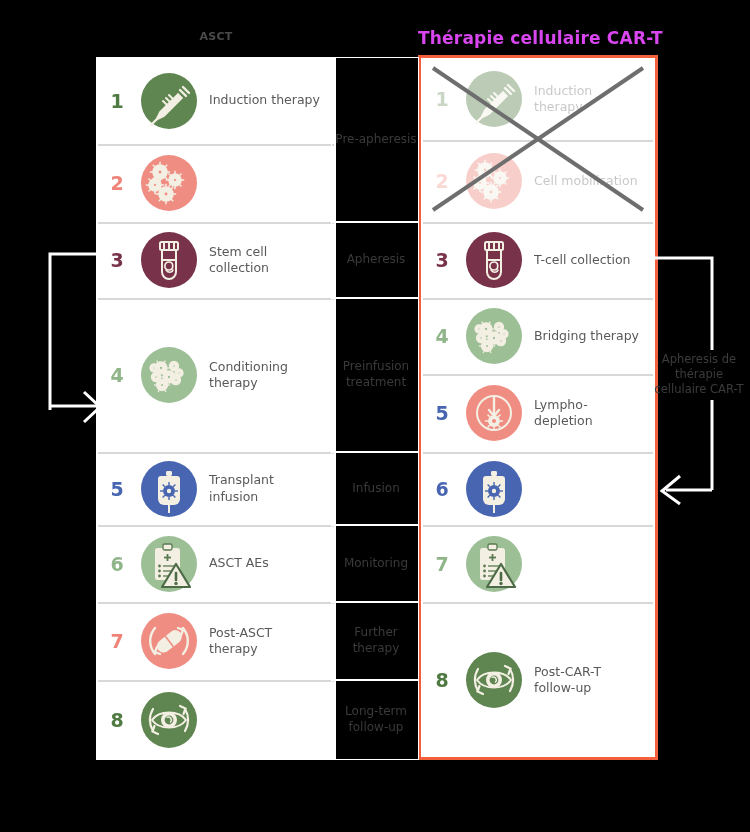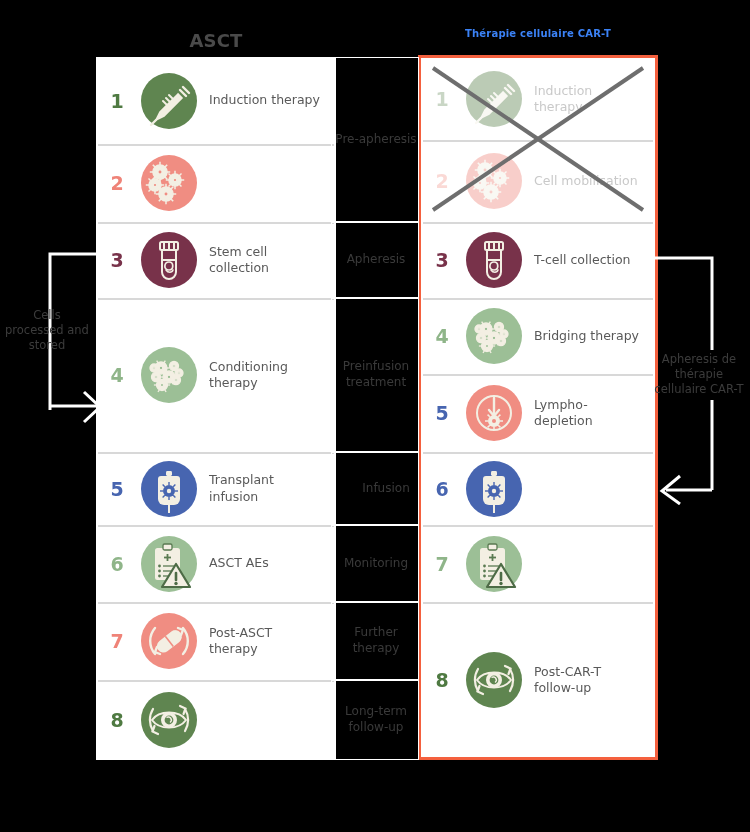--- a/index.html
+++ b/index.html
@@ -5,25 +5,25 @@
   html,body{margin:0;padding:0;background:#000;}
   body{
     width:750px;height:832px;position:relative;overflow:hidden;
     font-family:"DejaVu Sans","Liberation Sans",sans-serif;
     background:#000;
   }
   .stage{position:absolute;inset:0;}
 
   
   .col-title{
-    position:absolute;text-align:center;font-size:18px;letter-spacing:.2px;
+    position:absolute;text-align:center;font-size:11px;letter-spacing:.2px;
     font-weight:600;white-space:nowrap;
   }
   #title-asct{left:96px;width:240px;top:30px;color:#4a4a4a;}
-  #title-cart{left:418px;width:240px;top:28px;color:#3b82f6;font-size:10px;}
+  #title-cart{left:418px;width:240px;top:28px;color:#d946ef;font-size:17px;}
 
   
   .panel{position:absolute;background:#ffffff;box-sizing:border-box;}
   #panel-asct{left:96px;top:57px;width:240px;height:703px;border:1.5px solid #ffffff;}
   #panel-cart{left:418px;top:55px;width:240px;height:705px;border:3px solid #f4603e;}
 
   
   #panel-phase{left:330px;top:57px;width:90px;height:703px;background:transparent;}
 
   .row{position:absolute;left:0;right:0;box-sizing:border-box;display:flex;
@@ -628,40 +628,39 @@
       <div class="rowsep" style="left:423px;top:602px;width:230px;"></div>
     </div>
   <div id="rows-phase">
       <div class="phase-outline" style="top:57px;height:165px;left:331px;"></div>
       <div class="phase" style="left:331px;top:57px;height:165px;">Pre-apheresis</div>
       <div class="phase-outline" style="top:222px;height:76px;left:331px;"></div>
       <div class="phase" style="left:331px;top:222px;height:76px;">Apheresis</div>
       <div class="phase-outline" style="top:298px;height:154px;left:331px;"></div>
       <div class="phase" style="left:331px;top:298px;height:154px;">Preinfusion treatment</div>
       <div class="phase-outline" style="top:452px;height:73px;left:331px;"></div>
-      <div class="phase" style="left:341px;top:452px;height:73px;">Infusion</div>
+      <div class="phase" style="left:331px;top:452px;height:73px;">Infusion</div>
       <div class="phase-outline" style="top:525px;height:77px;left:331px;"></div>
       <div class="phase" style="left:331px;top:525px;height:77px;">Monitoring</div>
       <div class="phase-outline" style="top:602px;height:78px;left:331px;"></div>
       <div class="phase" style="left:331px;top:602px;height:78px;">Further therapy</div>
       <div class="phase-outline" style="top:680px;height:80px;left:331px;"></div>
       <div class="phase" style="left:331px;top:680px;height:80px;">Long-term follow-up</div>
     </div>
 
   <svg class="crossout" style="left:421px;top:58px;width:234px;height:162px;" viewBox="0 0 234 162">
     <line x1="12" y1="10" x2="222" y2="152" stroke="#6e6e6e" stroke-width="4"></line>
     <line x1="222" y1="10" x2="12" y2="152" stroke="#6e6e6e" stroke-width="4"></line>
   </svg>
 
   <svg class="arrow-svg" style="left:10px;top:248px;width:92px;height:178px;" viewBox="0 0 92 178">
     <path d="M88 6 L40 6 L40 162" fill="none" stroke="#ffffff" stroke-width="3"></path>
     <path d="M40 158 L88 158" fill="none" stroke="#ffffff" stroke-width="3"></path>
     <path d="M74 144 L90 159 L74 174" fill="none" stroke="#ffffff" stroke-width="3" stroke-linejoin="miter"></path>
   </svg>
-  <div class="arrow-text" style="left:4px;top:308px;width:86px;">Cells processed and stored</div>
 
   <svg class="arrow-svg" style="left:650px;top:250px;width:96px;height:255px;" viewBox="0 0 96 255">
     <path d="M4 8 L62 8 L62 100" fill="none" stroke="#ffffff" stroke-width="3"></path>
     <path d="M62 240 L62 150" fill="none" stroke="#ffffff" stroke-width="3"></path>
     <path d="M62 240 L16 240" fill="none" stroke="#ffffff" stroke-width="3"></path>
     <path d="M30 226 L12 241 L30 254" fill="none" stroke="#ffffff" stroke-width="3"></path>
   </svg>
   <div class="arrow-text" style="left:652px;top:352px;width:94px;">Apheresis de thérapie cellulaire CAR-T</div>
 
 </div>

